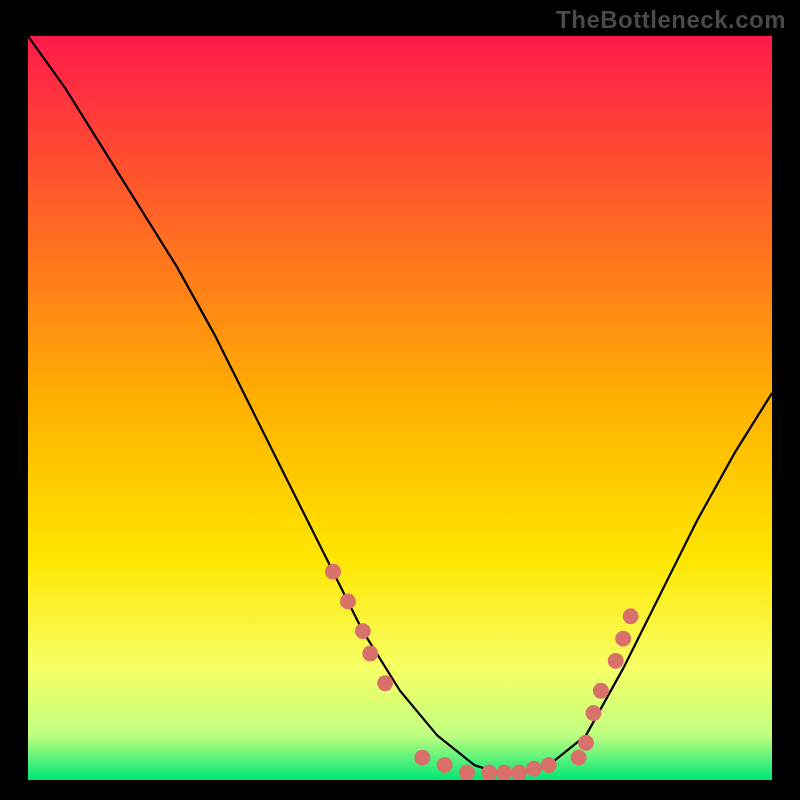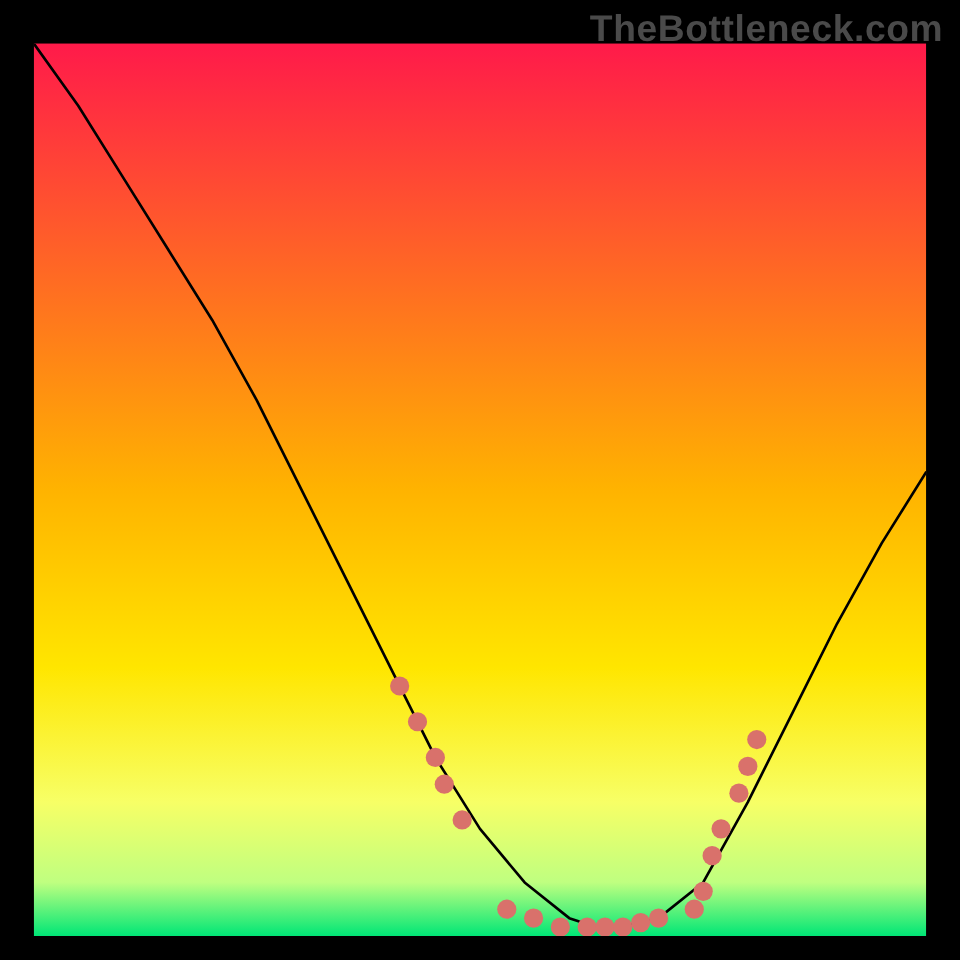--- a/index.html
+++ b/index.html
@@ -15,21 +15,21 @@
     position: relative;
     width: 800px;
     height: 800px;
     background: #000;
   }
   .watermark {
     position: absolute;
     top: 6px;
     right: 14px;
     color: #4a4a4a;
-    font-size: 31px;
+    font-size: 24px;
     font-weight: 600;
     letter-spacing: 0.5px;
     z-index: 20;
     text-align: right;
   }
   .plot {
     position: absolute;
     left: 28px;
     top: 36px;
     width: 744px;

